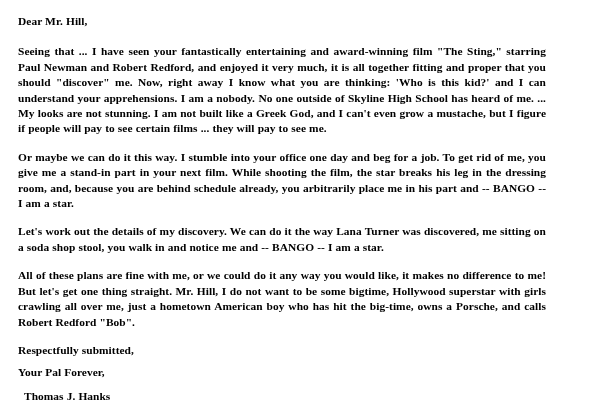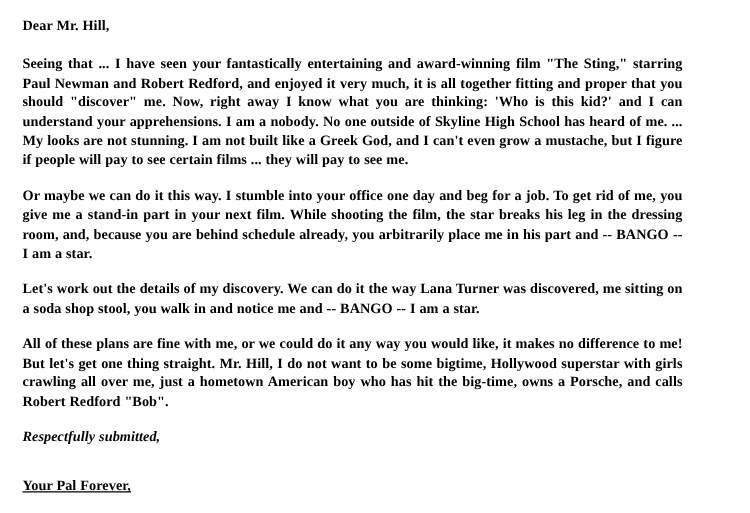--- a/index.html
+++ b/index.html
@@ -33,26 +33,24 @@
     color: #000;
     word-spacing: 0.2px;
   }
   .para.salutation {
     margin-bottom: 15px;
   }
   .para.nojustify {
     text-align: left;
   }
   .para.closing-1 {
-    margin-bottom: 24px;
-    font-style: italic;
+    margin-bottom: 7px;
   }
   .para.closing-2 {
-    margin-bottom: 20px;
-    text-decoration: underline;
+    margin-bottom: 8px;
   }
   .para.signature {
     margin-bottom: 16px;
     padding-left: 6px;
   }
 </style>
 </head>
 <body>
 
 <div id="letter">

